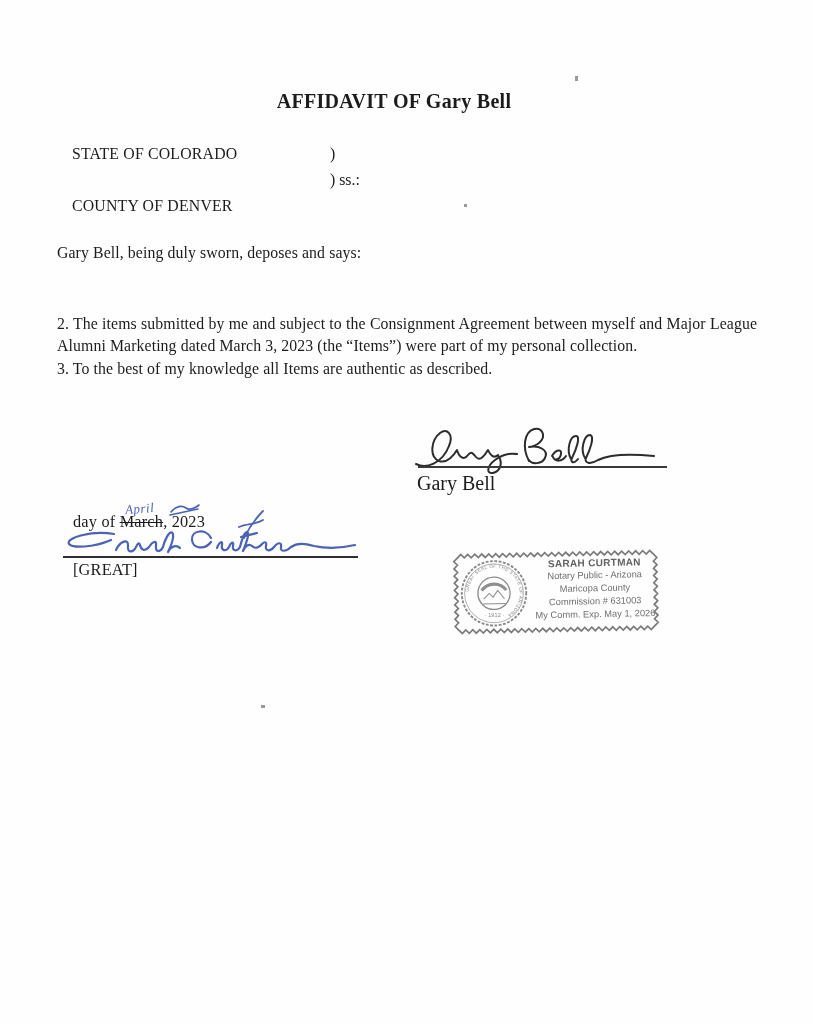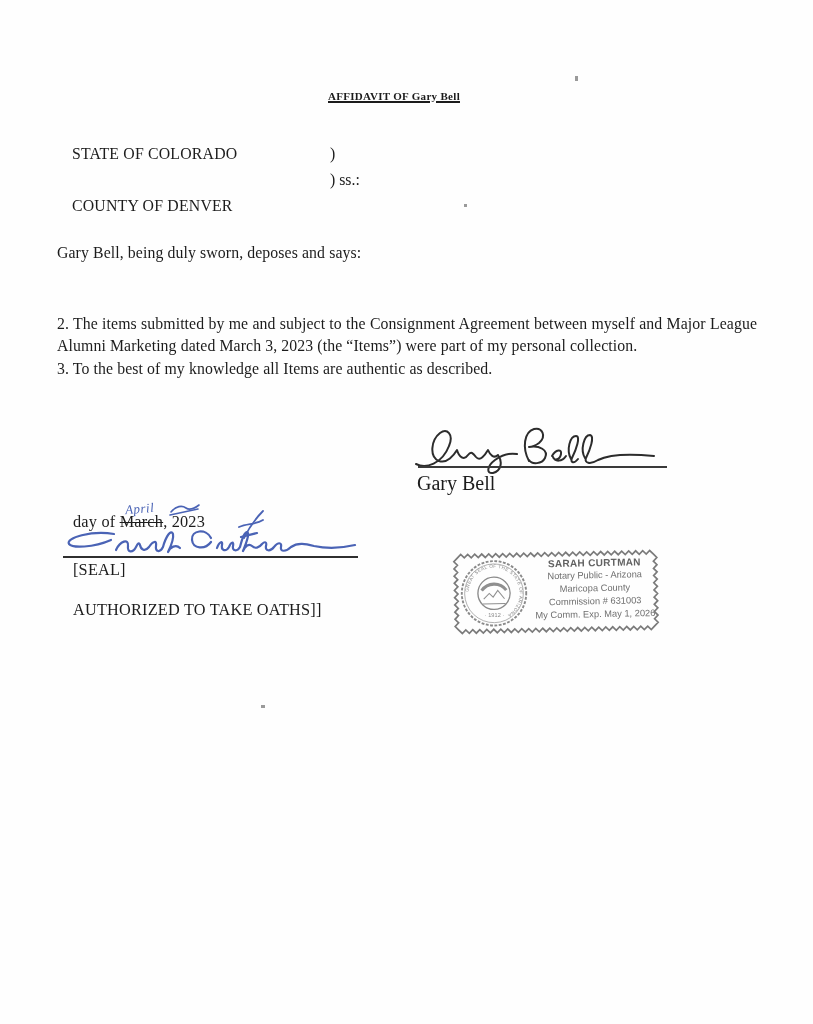--- a/index.html
+++ b/index.html
@@ -8,22 +8,22 @@
     background: #ffffff;
     font-family: "Liberation Serif", "DejaVu Serif", serif;
     color: #1c1c1c;
     position: relative;
     overflow: hidden;
   }
   .page { position: absolute; inset: 0; background: #fefefe; }
 
   .title {
     position: absolute; top: 90px; left: 0; width: 788px;
-    text-align: center; font-size: 11px; font-weight: bold;
-    text-decoration: underline; text-decoration-thickness: 1.5px;
+    text-align: center; font-size: 20px; font-weight: bold;
+    text-decoration-thickness: 1.5px;
     letter-spacing: 0.3px;
   }
 
   .venue-label { position: absolute; left: 72px; font-size: 15.8px; letter-spacing: 0.2px; }
   .venue-paren { position: absolute; left: 330px; font-size: 15.8px; }
 
   .bodytext {
     position: absolute; left: 57px; width: 700px;
     font-size: 15.8px; line-height: 22px; text-align: justify;
     letter-spacing: 0.1px;
@@ -111,22 +111,21 @@
     <g fill="none" stroke="#4a63b5" stroke-width="2.2" stroke-linecap="round" stroke-linejoin="round">
       <path d="M56,9 C34,5 7,13 11,19 C14,23 35,23 53,15"></path>
       <path d="M58,25 C62,16 71,13 70,21 C69,28 75,28 78,22 C80,18 81,17 82,20 C83,25 87,27 91,22 C95,16 99,15 98,21 C97,27 102,28 105,22 C108,11 113,4 115,9 C116,14 112,23 110,27 C112,22 118,19 122,23"></path>
       <path d="M153,13 C148,3 133,5 134,15 C135,24 147,25 153,17"></path>
       <path d="M159,23 C161,17 165,15 164,20 C163,26 168,27 171,22 C173,17 176,16 175,21 C174,26 179,27 182,22 C185,10 188,5 190,8 C191,12 187,21 185,26 C187,21 191,18 194,21 C197,24 201,23 204,19 C207,16 209,17 208,21 C207,26 212,27 216,22 C220,17 224,17 223,22 C222,27 228,27 233,22 C240,17 248,19 256,21 C270,24 284,23 297,20"></path>
       <path d="M183,12 L199,8"></path>
     </g>
   </svg>
   <div class="sig-line" style="left:63px;top:556px;width:295px;background:#2f2f2f;"></div>
 
-  <div class="jurat-line" style="top:560px;">[SEAL]</div>
-  <div class="jurat-line" style="top:600px;">AUTHORIZED TO TAKE OATHS]]</div>
+  <div class="jurat-line" style="top:560px;">[GREAT]</div>
 
   <div class="stamp">
     <svg style="left:0;top:0;" width="208" height="84" viewBox="0 0 208 84">
       <polygon fill="none" stroke="#7b7b7b" stroke-width="1.7" points="6.0,6.0 9.5,2.5 13.0,6.0 16.5,2.5 20.0,6.0 23.5,2.5 27.0,6.0 30.5,2.5 34.0,6.0 37.5,2.5 41.0,6.0 44.5,2.5 48.0,6.0 51.5,2.5 55.0,6.0 58.5,2.5 62.0,6.0 65.5,2.5 69.0,6.0 72.5,2.5 76.0,6.0 79.5,2.5 83.0,6.0 86.5,2.5 90.0,6.0 93.5,2.5 97.0,6.0 100.5,2.5 104.0,6.0 107.5,2.5 111.0,6.0 114.5,2.5 118.0,6.0 121.5,2.5 125.0,6.0 128.5,2.5 132.0,6.0 135.5,2.5 139.0,6.0 142.5,2.5 146.0,6.0 149.5,2.5 153.0,6.0 156.5,2.5 160.0,6.0 163.5,2.5 167.0,6.0 170.5,2.5 174.0,6.0 177.5,2.5 181.0,6.0 184.5,2.5 188.0,6.0 191.5,2.5 195.0,6.0 198.5,2.5 202.0,6.0 202.0,6.0 205.5,9.6 202.0,13.2 205.5,16.8 202.0,20.4 205.5,24.0 202.0,27.6 205.5,31.2 202.0,34.8 205.5,38.4 202.0,42.0 205.5,45.6 202.0,49.2 205.5,52.8 202.0,56.4 205.5,60.0 202.0,63.6 205.5,67.2 202.0,70.8 205.5,74.4 202.0,78.0 202.0,78.0 198.5,81.5 195.0,78.0 191.5,81.5 188.0,78.0 184.5,81.5 181.0,78.0 177.5,81.5 174.0,78.0 170.5,81.5 167.0,78.0 163.5,81.5 160.0,78.0 156.5,81.5 153.0,78.0 149.5,81.5 146.0,78.0 142.5,81.5 139.0,78.0 135.5,81.5 132.0,78.0 128.5,81.5 125.0,78.0 121.5,81.5 118.0,78.0 114.5,81.5 111.0,78.0 107.5,81.5 104.0,78.0 100.5,81.5 97.0,78.0 93.5,81.5 90.0,78.0 86.5,81.5 83.0,78.0 79.5,81.5 76.0,78.0 72.5,81.5 69.0,78.0 65.5,81.5 62.0,78.0 58.5,81.5 55.0,78.0 51.5,81.5 48.0,78.0 44.5,81.5 41.0,78.0 37.5,81.5 34.0,78.0 30.5,81.5 27.0,78.0 23.5,81.5 20.0,78.0 16.5,81.5 13.0,78.0 9.5,81.5 6.0,78.0 6.0,78.0 2.5,74.4 6.0,70.8 2.5,67.2 6.0,63.6 2.5,60.0 6.0,56.4 2.5,52.8 6.0,49.2 2.5,45.6 6.0,42.0 2.5,38.4 6.0,34.8 2.5,31.2 6.0,27.6 2.5,24.0 6.0,20.4 2.5,16.8 6.0,13.2 2.5,9.6 6.0,6.0"></polygon>
     </svg>
 
     <svg style="left:6px;top:6px;" width="72" height="72" viewBox="0 0 76 76">
       <defs>
         <path id="sealArc" d="M11,38 A27,27 0 1,1 65,38 A27,27 0 1,1 11,38"></path>
       </defs>

